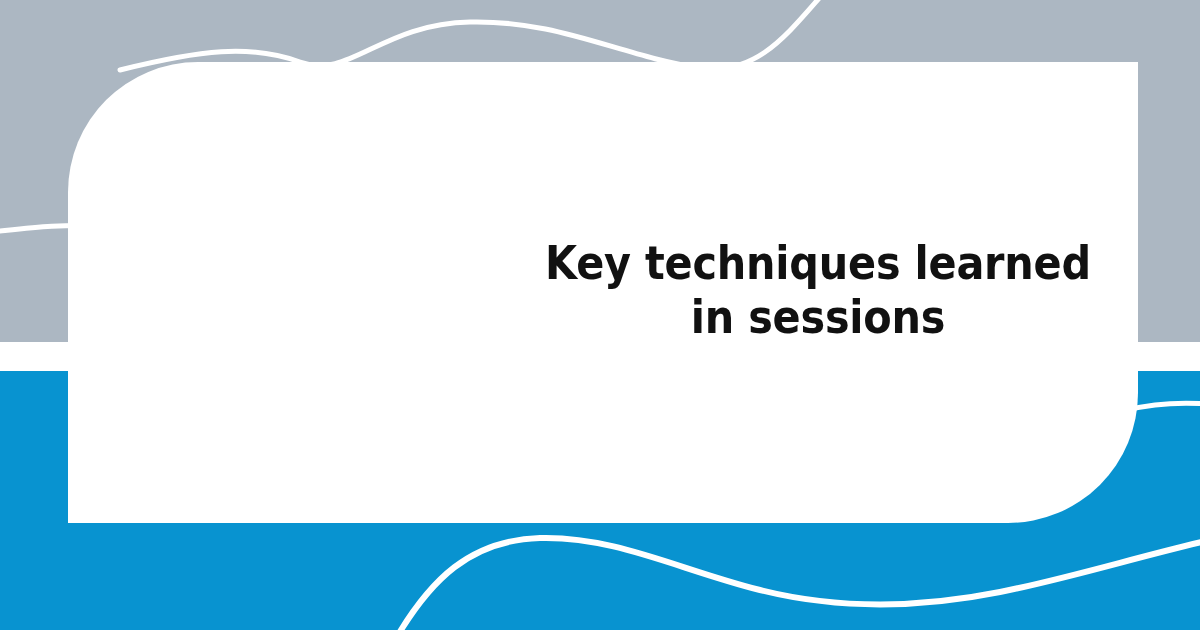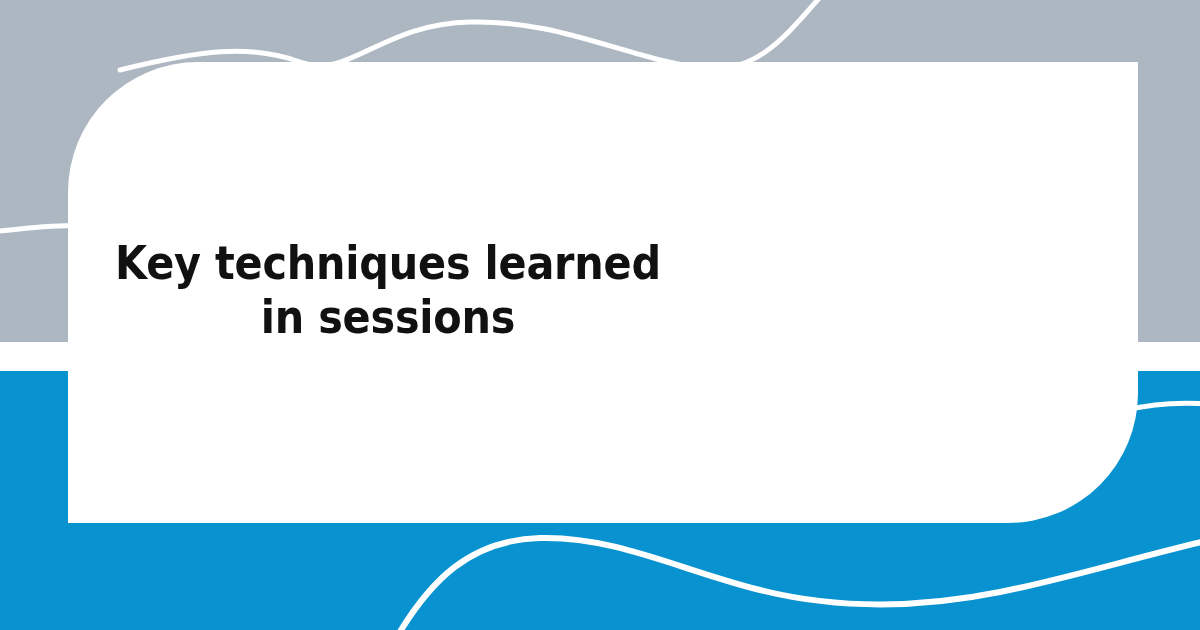--- a/index.html
+++ b/index.html
@@ -58,21 +58,21 @@
     top: 62px;
     width: 1070px;
     height: 461px;
     background: #ffffff;
     border-top-left-radius: 130px;
     border-bottom-right-radius: 130px;
     border-top-right-radius: 0;
     border-bottom-left-radius: 0;
     display: flex;
     align-items: center;
-    justify-content: flex-start;
+    justify-content: flex-end;
   }
   .card-inner {
     width: 640px;
     padding-bottom: 4px;
   }
   .headline {
     margin: 0;
     text-align: center;
     color: #111111;
     font-family: "DejaVu Sans Condensed", "Liberation Sans", sans-serif;

